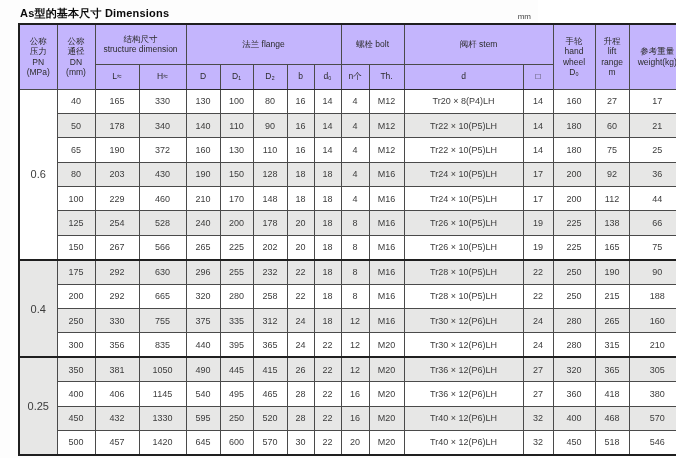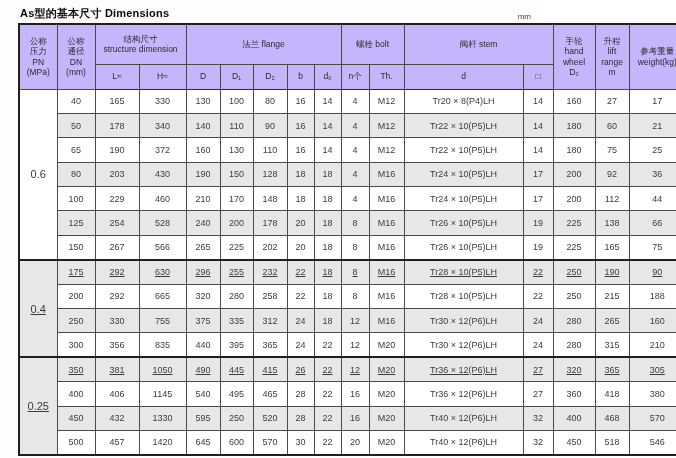--- a/index.html
+++ b/index.html
@@ -11,21 +11,21 @@
   .unit-label { font-size: 8px; color: #444; padding-right: 1px; margin-top: 8px; }
   table { border-collapse: collapse; table-layout: fixed; width: 667px; }
   th, td { border: 1px solid #4a4a4a; text-align: center; vertical-align: middle; overflow: hidden; }
   table { border: 2px solid #1f1f1f; }
   thead th { background: #c4b5fd; font-weight: normal; font-size: 8.5px; line-height: 1.25; color: #2b2b2b; white-space: pre-line; padding: 1px 0; }
   thead tr.top-tier th { height: 40px; }
   thead tr.sub-tier th { height: 25px; }
   tbody td { font-size: 9px; height: 24.4px; color: #3c3c3c; background: #ffffff; padding: 0 1px; }
   tbody tr.striped td { background: #e7e7e6; }
   tbody td.pn-cell { background: #ffffff; font-size: 11px; }
-  tbody tr.group-start td { border-top: 2px solid #1f1f1f; text-decoration: underline; }
+  tbody tr.group-start td { border-top: 2px solid #1f1f1f; }
   thead tr.sub-tier th { border-bottom: 1.5px solid #2a2a2a; }
 </style>
 </head>
 <body>
 
 <div class="page">
   <div class="title-bar">
     <span class="doc-title">As型的基本尺寸  Dimensions</span>
     <span class="unit-label">mm</span>
   </div>

